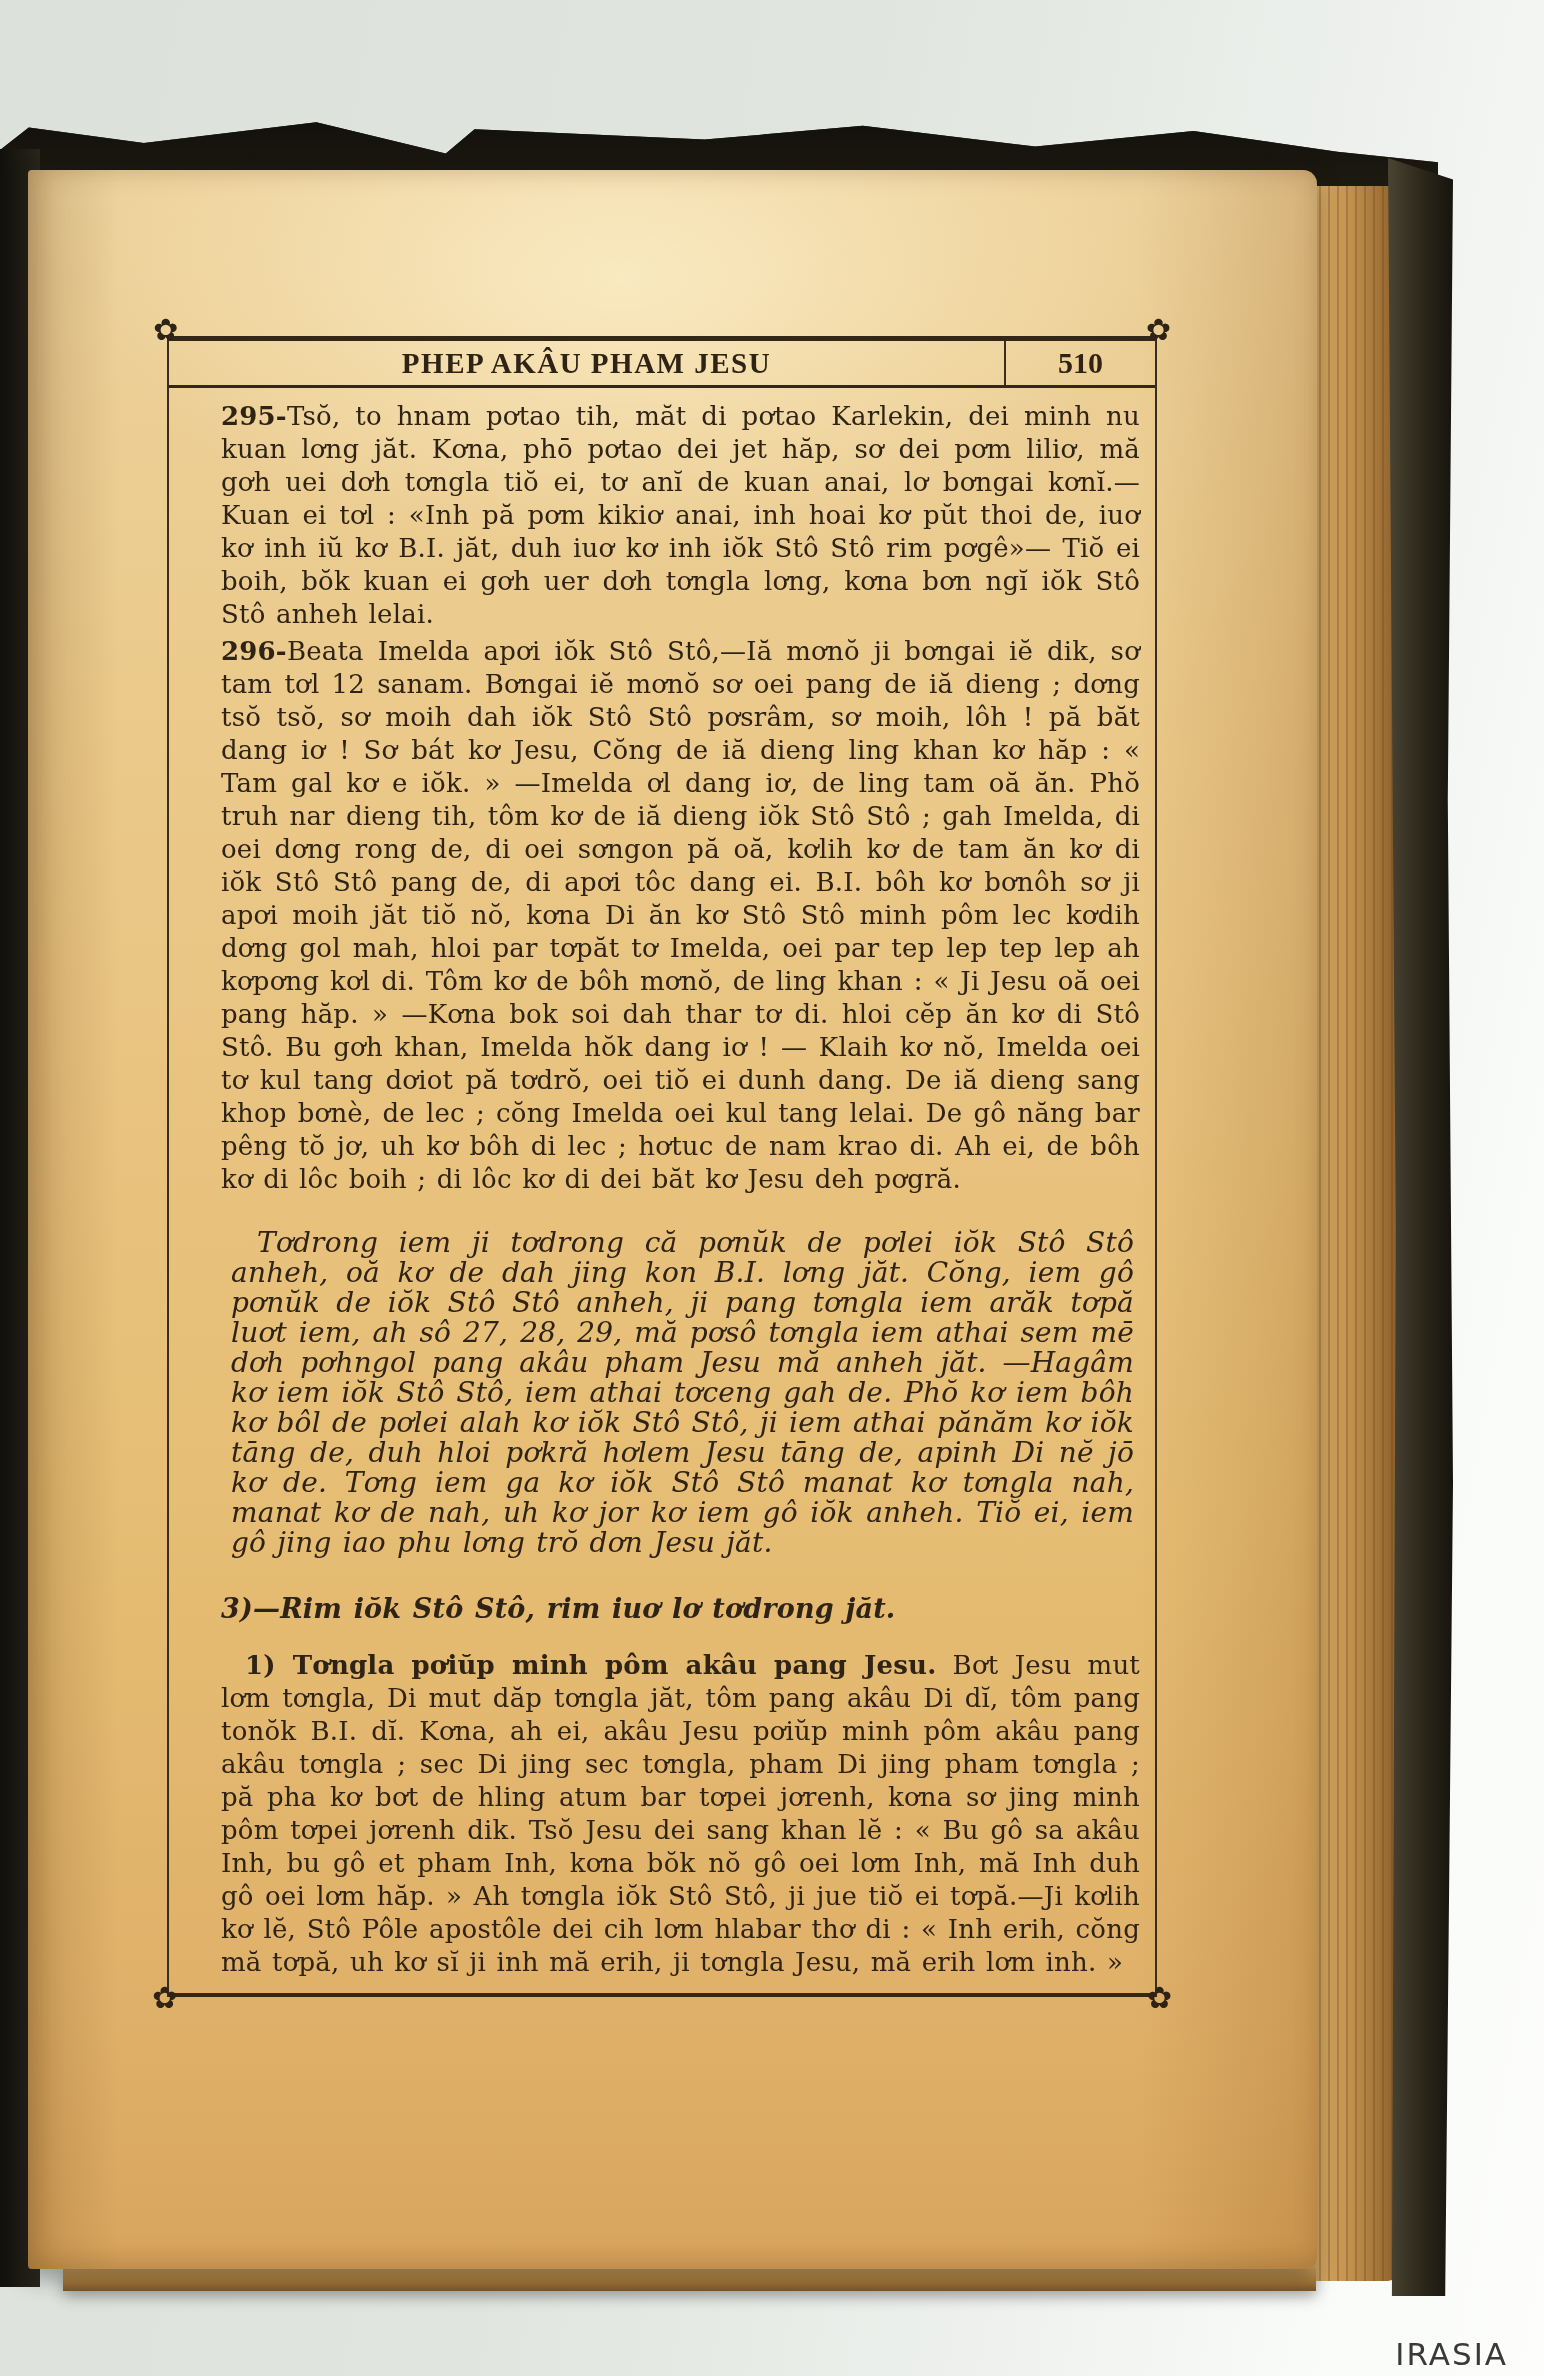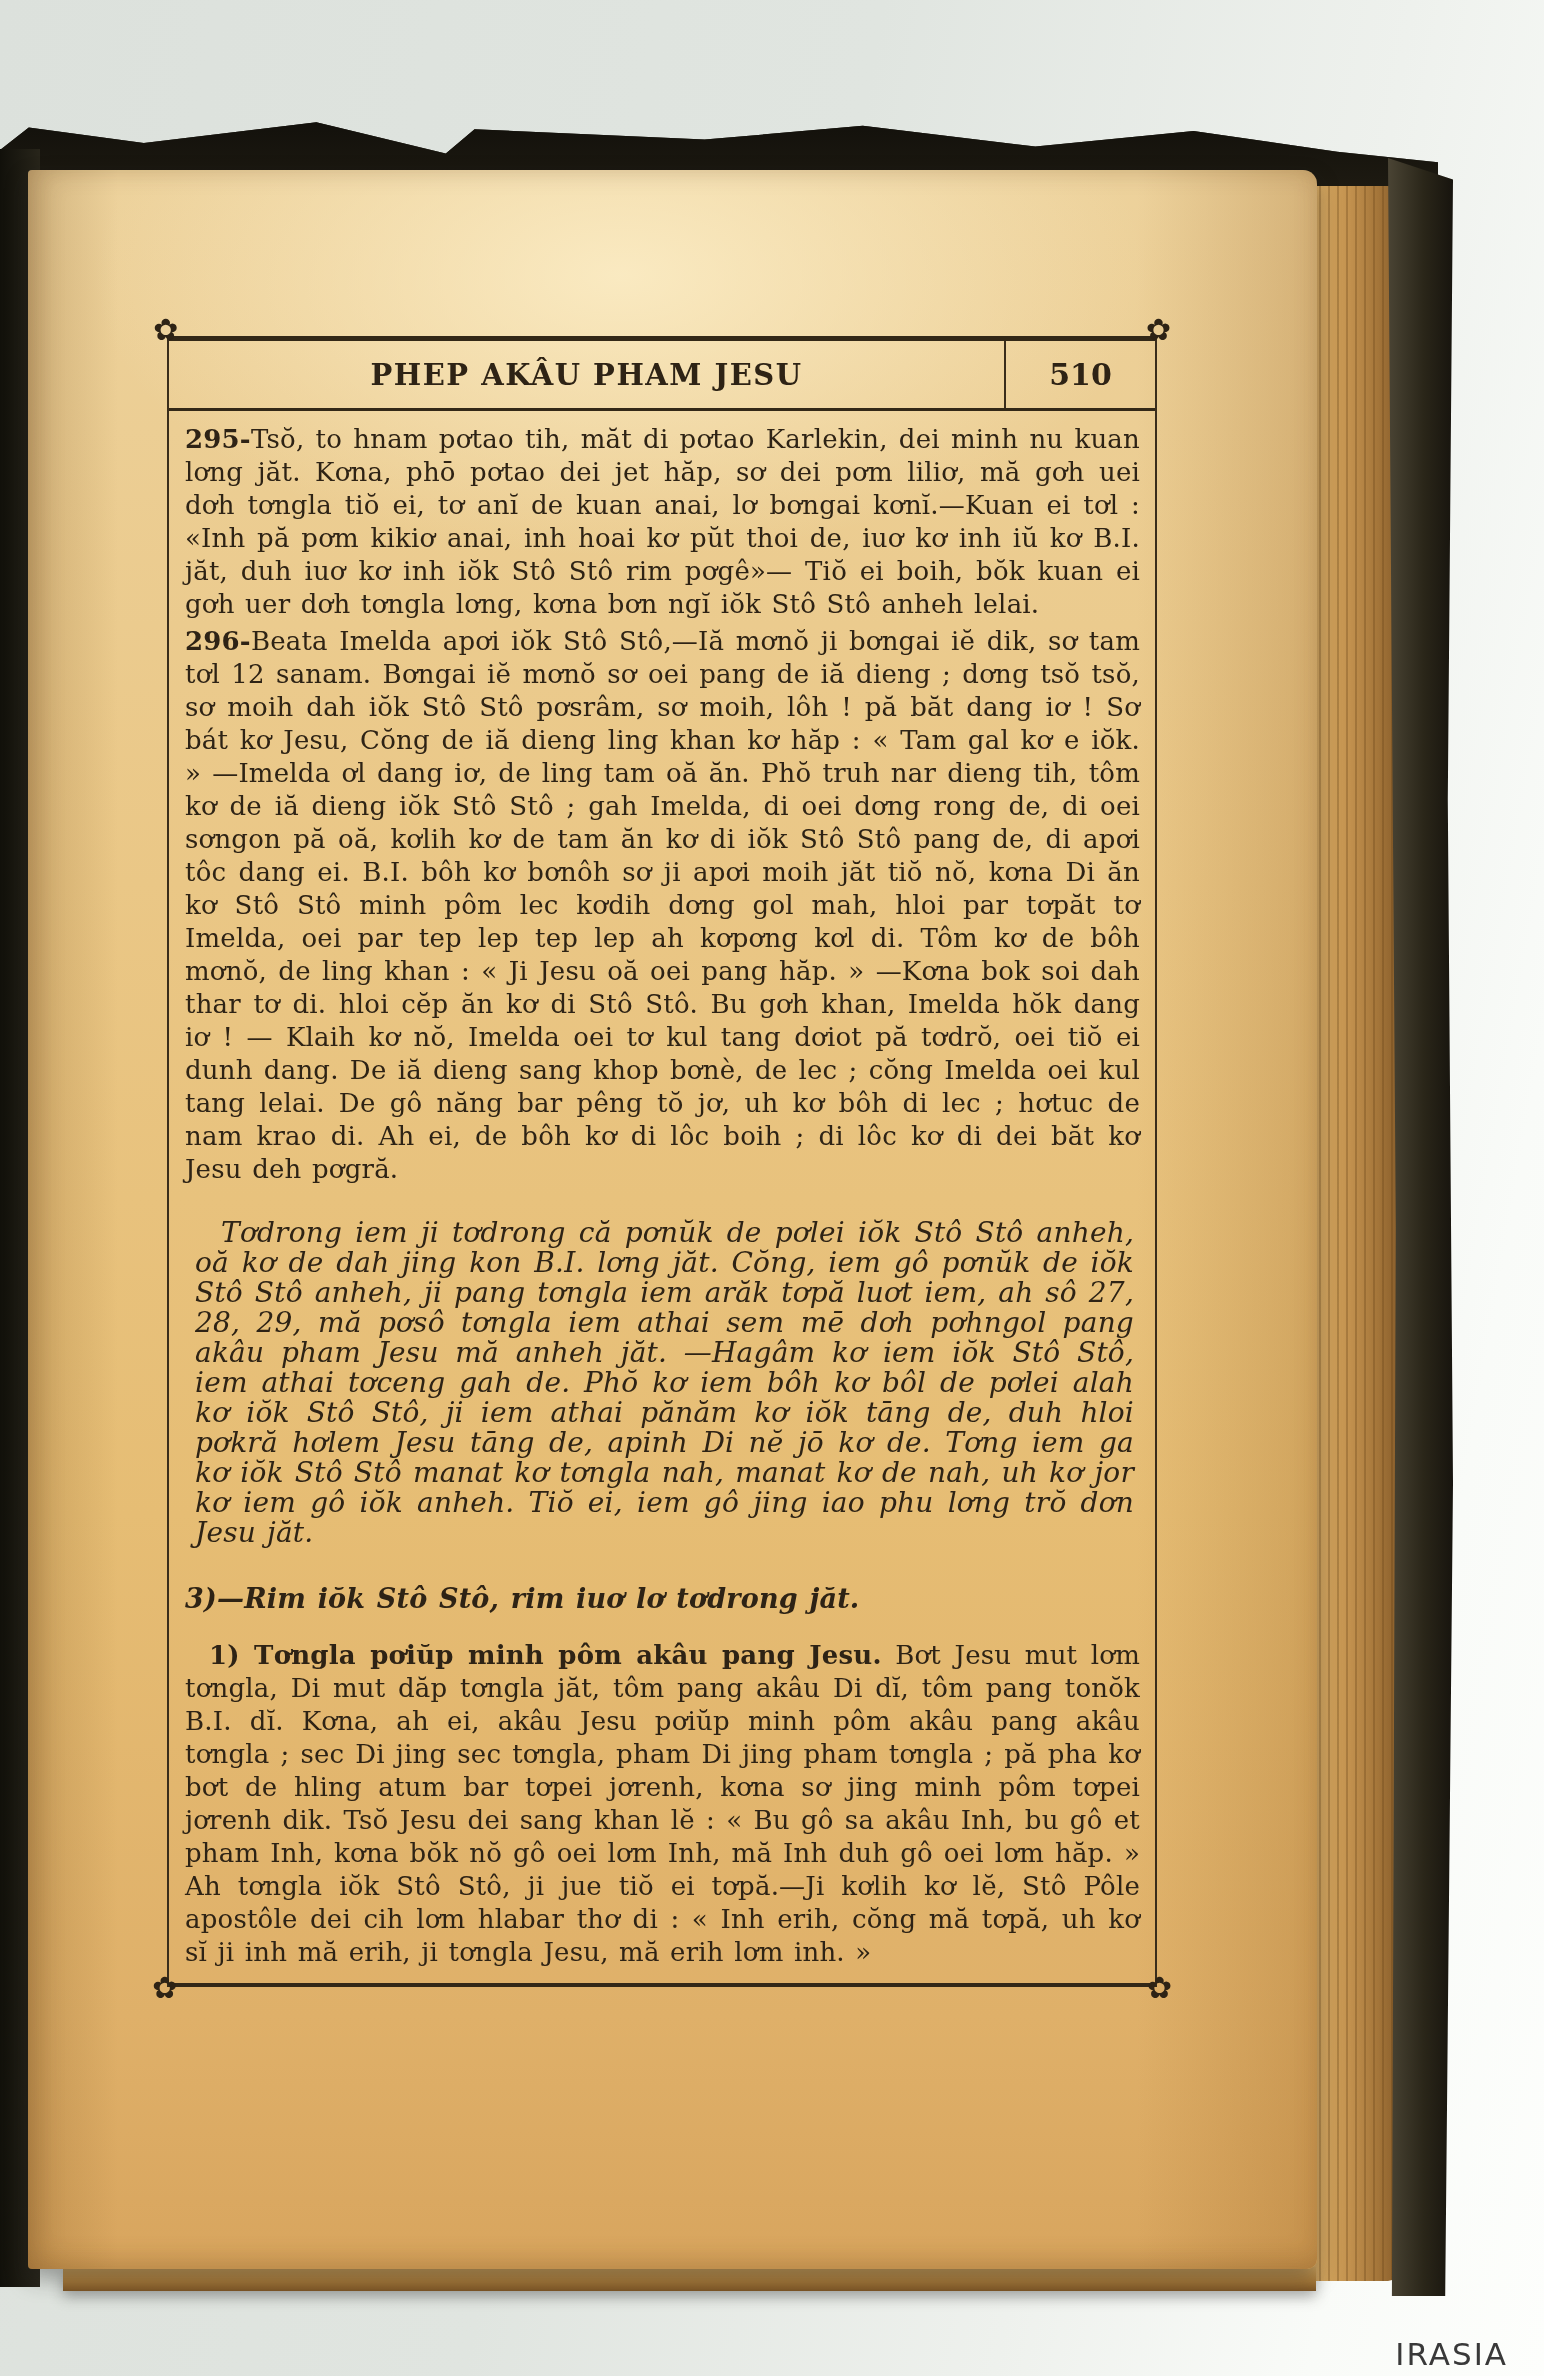--- a/index.html
+++ b/index.html
@@ -33,26 +33,26 @@
     box-shadow:0 10px 22px rgba(30,30,30,.38), inset 12px 0 26px rgba(70,40,10,.18), inset 0 -10px 24px rgba(120,75,25,.16);}
 
   
   .frame{position:absolute;left:139px;top:166px;width:990px;box-sizing:border-box;
     border-left:2px solid #3a2d1b;border-right:2px solid #3a2d1b;
     border-top:5px solid #332817;border-bottom:4px solid #332817;color:#2e2315;}
   .orn{position:absolute;font-family:"DejaVu Sans",sans-serif;font-size:30px;line-height:30px;color:#2e2315;}
   .orn.tl{left:-16px;top:-26px;} .orn.tr{right:-16px;top:-26px;}
   .orn.bl{left:-17px;bottom:-20px;} .orn.br{right:-17px;bottom:-20px;}
 
-  .hdr{display:flex;align-items:center;height:67px;}
+  .hdr{display:flex;align-items:center;height:44px;font-family:Liberation Serif, serif;}
   .hdr-title{flex:1;text-align:center;font-weight:700;font-size:29px;letter-spacing:1.5px;}
   .hdr-num{width:149px;text-align:center;font-weight:700;font-size:30px;border-left:2px solid #3a2d1b;align-self:stretch;display:flex;align-items:center;justify-content:center;}
   .midrule{border-top:3px solid #332817;}
 
-  .bodytext{padding:12px 15px 14px 16px;font-size:26px;line-height:33px;text-align:justify;word-spacing:2px;letter-spacing:0.2px;}
+  .bodytext{padding:12px 15px 14px 16px;font-size:26px;line-height:33px;text-align:justify;word-spacing:2px;letter-spacing:0.2px;margin-left:36px;}
   .bodytext p{margin:0;}
   .lead{font-weight:700;}
   .p296{margin-top:4px !important;}
   .italic-note{font-style:italic;font-size:28px;line-height:30px;margin:32px 6px 0 10px !important;text-indent:26px;}
   .sec-head{font-weight:700;font-size:27px;margin:34px 0 24px !important;font-style:italic;}
   .p-intro{text-indent:34px;}
   .p-point{text-indent:24px;margin-top:2px !important;}
 
   .watermark{position:absolute;right:36px;bottom:4px;font-family:"DejaVu Sans","Liberation Sans",sans-serif;
     font-size:31px;letter-spacing:2px;color:#393939;}

